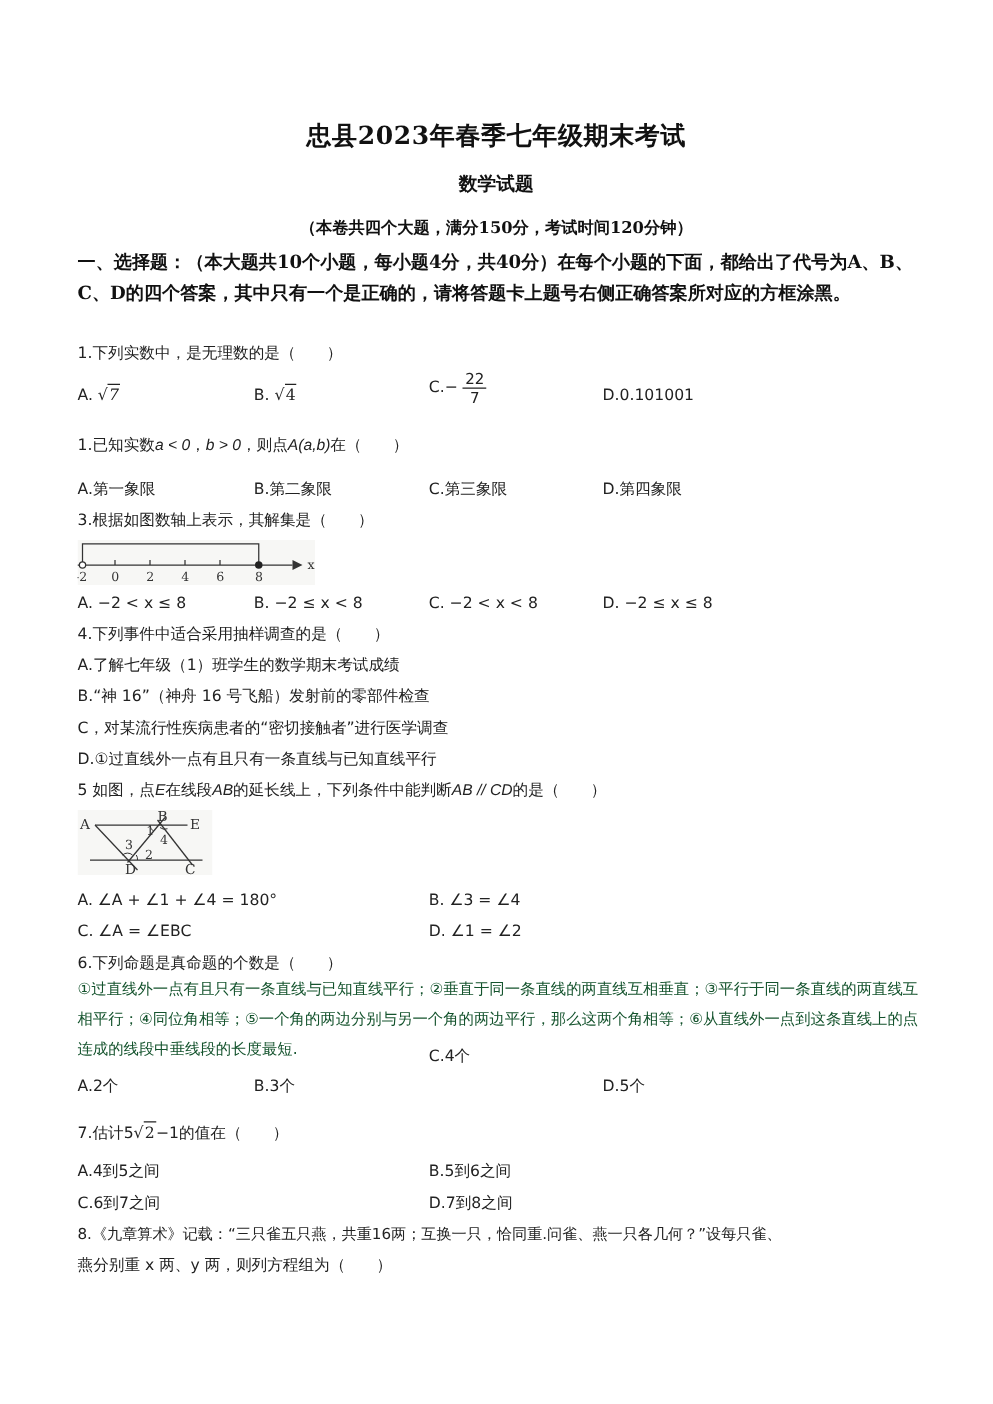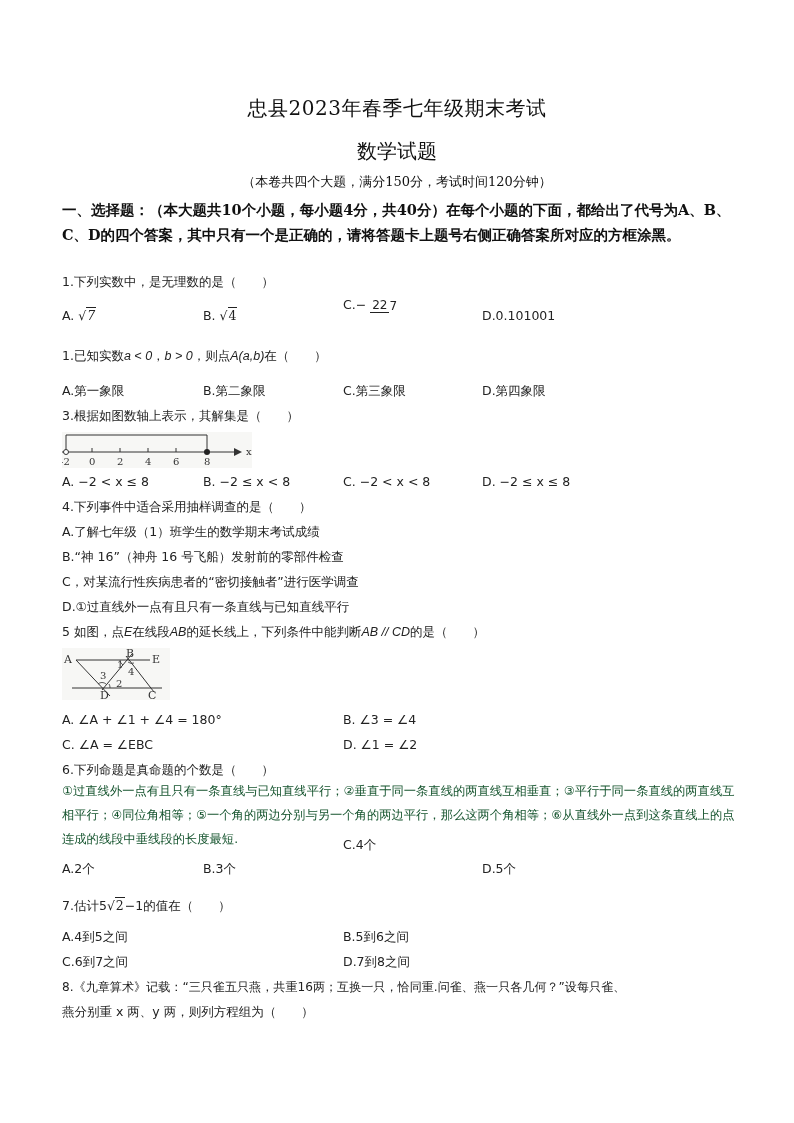--- a/index.html
+++ b/index.html
@@ -1,28 +1,28 @@
 <!DOCTYPE html>
 <html><head>
   <meta charset="utf-8">
   <style>
     html, body { margin: 0; padding: 0; background: #ffffff; }
     body { width: 794px; height: 1123px; position: relative; overflow: hidden; color: #111; }
     .page { position: absolute; left: 0; top: 0; width: 794px; height: 1123px; }
-    .title { position: absolute; left: 0; width: 794px; text-align: center; font-family: "DejaVu Serif", serif; font-weight: normal; color: #111; }
+    .title { position: absolute; left: 0; width: 794px; text-align: center; font-family: "DejaVu Serif", serif; font-weight: bold; color: #111; }
     .t1 { top: 95px; font-size: 20px; letter-spacing: 0.5px; }
-    .t2 { top: 138px; font-size: 20px; }
+    .t2 { top: 138px; font-size: 15px; }
     .t3 { top: 173px; font-size: 13px; }
     .section { position: absolute; left: 62px; width: 680px; font-family: "DejaVu Serif", serif; font-weight: bold; font-size: 14.5px; line-height: 25px; top: 197px; }
     .line { position: absolute; left: 62px; font-family: "DejaVu Sans", sans-serif; font-size: 12.5px; line-height: 18px; white-space: nowrap; color: #222; }
     .opt { position: absolute; font-family: "DejaVu Sans", sans-serif; font-size: 12.5px; line-height: 18px; white-space: nowrap; color: #222; }
     .mi { font-family: Liberation Sans, sans-serif; font-style: italic; }
     .sqrt { display: inline-block; position: relative; }
     .sqrt .rad { border-top: 1px solid #222; padding: 0 1px; font-family: "DejaVu Serif", serif; font-style: italic; }
-    .frac { display: inline-flex; flex-direction: row; align-items: center; vertical-align: middle; font-size: 12px; line-height: 14px; }
+    .frac { display: inline-flex; flex-direction: column; align-items: center; vertical-align: middle; font-size: 12px; line-height: 14px; }
     .frac .num { border-bottom: 1px solid #222; padding: 0 2px; }
     .para { position: absolute; left: 62px; width: 680px; font-family: "DejaVu Sans", sans-serif; font-size: 12.5px; line-height: 25px; color: #14532d; }
     svg text { font-family: "DejaVu Serif", serif; }
   </style>
 </head>
 <body>
 
 <div class="page">
 
   <div class="title t1">忠县2023年春季七年级期末考试</div>

